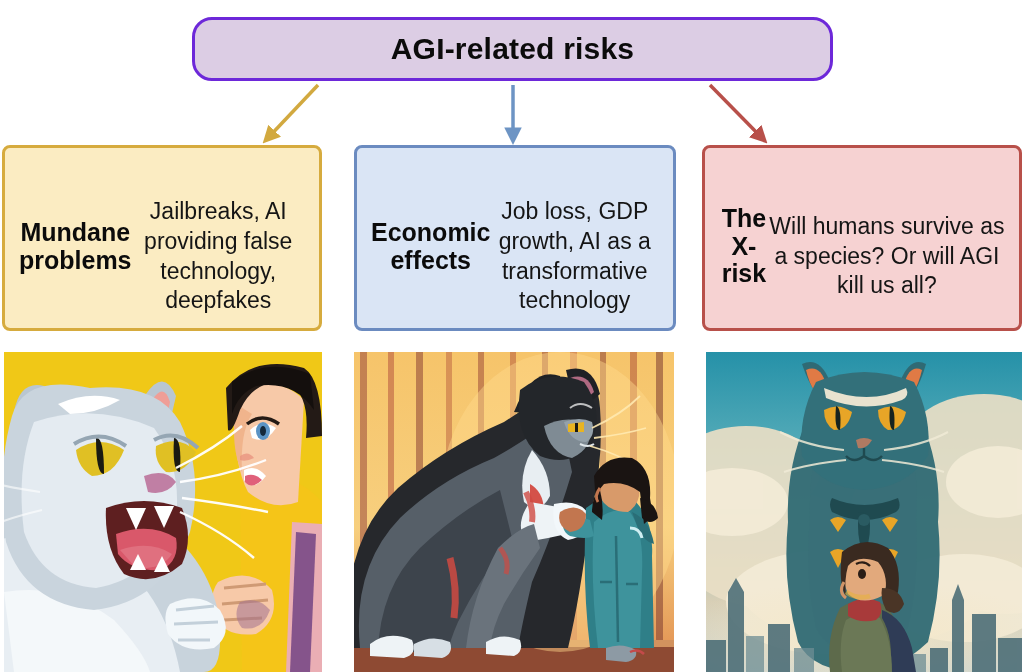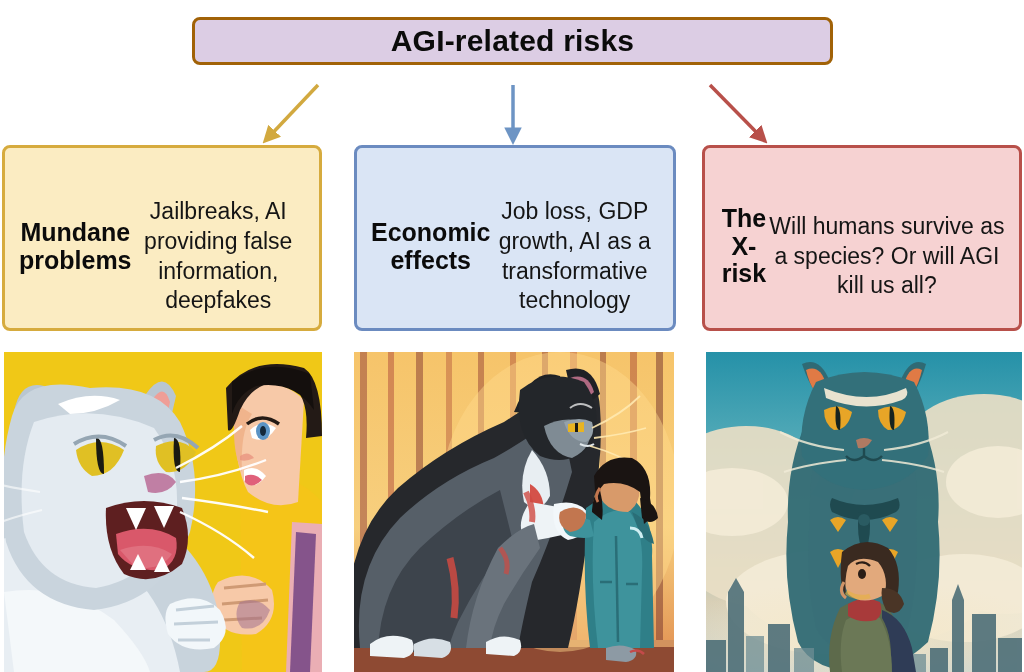--- a/index.html
+++ b/index.html
@@ -9,22 +9,22 @@
     font-family:"Liberation Sans", sans-serif;
     overflow:hidden;
   }
   #stage { position:relative; width:1024px; height:672px; }
 
   
   #arrows { position:absolute; left:0; top:0; width:1024px; height:672px; pointer-events:none; }
 
   
   .root-node {
-    position:absolute; left:192px; top:17px; width:641px; height:48px;
-    background:#dccde4; border:3px solid #a16207; border-radius:8px;
+    position:absolute; left:192px; top:17px; width:641px; height:64px;
+    background:#dccde4; border:3px solid #6d28d9; border-radius:20px;
     display:flex; align-items:center; justify-content:center;
   }
   .root-title { font-size:30px; font-weight:bold; color:#0b0b0b; letter-spacing:.2px; }
 
   
   .card {
     position:absolute; top:145px; height:186px;
     border-radius:8px; border-width:3px; border-style:solid;
     display:flex; flex-direction:row; align-items:center;
     padding:17px 14px 0 14px;
@@ -64,21 +64,21 @@
     <line x1="513" y1="85" x2="513" y2="140" stroke="#6d94c4" stroke-width="3.5" marker-end="url(#ah-blue)"></line>
     <line x1="710" y1="85" x2="764" y2="140" stroke="#b8504a" stroke-width="3.5" marker-end="url(#ah-red)"></line>
   </svg>
 
   <div class="root-node">
     <span class="root-title">AGI-related risks</span>
   </div>
 
   <div class="card card-mundane">
     <div class="card-title">Mundane problems</div>
-    <div class="card-body">Jailbreaks, AI providing false information, deepfakes</div>
+    <div class="card-body">Jailbreaks, AI providing false technology, deepfakes</div>
   </div>
 
   <div class="card card-xrisk">
     <div class="card-title">The X-risk</div>
     <div class="card-body">Will humans survive as a species? Or will AGI kill us all?</div>
   </div>
 
   <div class="card card-economic">
     <div class="card-title">Economic effects</div>
     <div class="card-body">Job loss, GDP growth, AI as a transformative technology</div>

